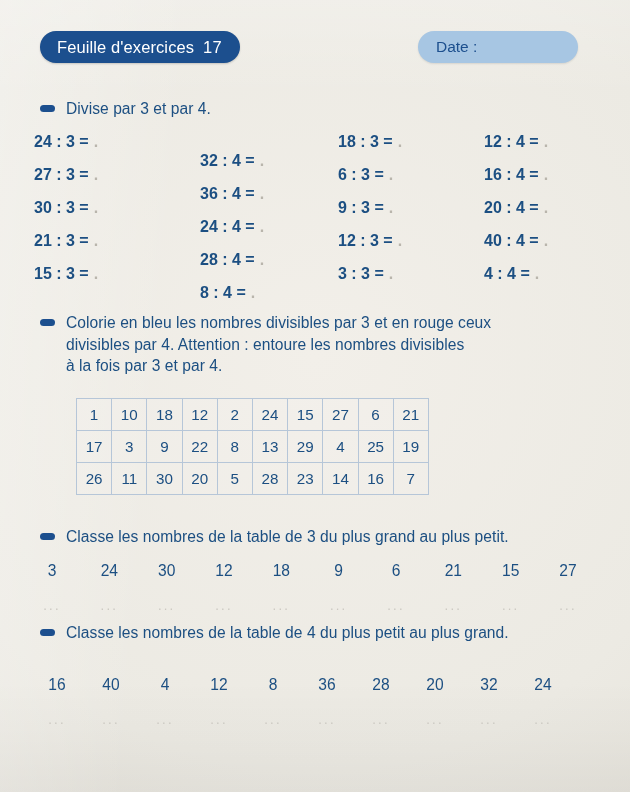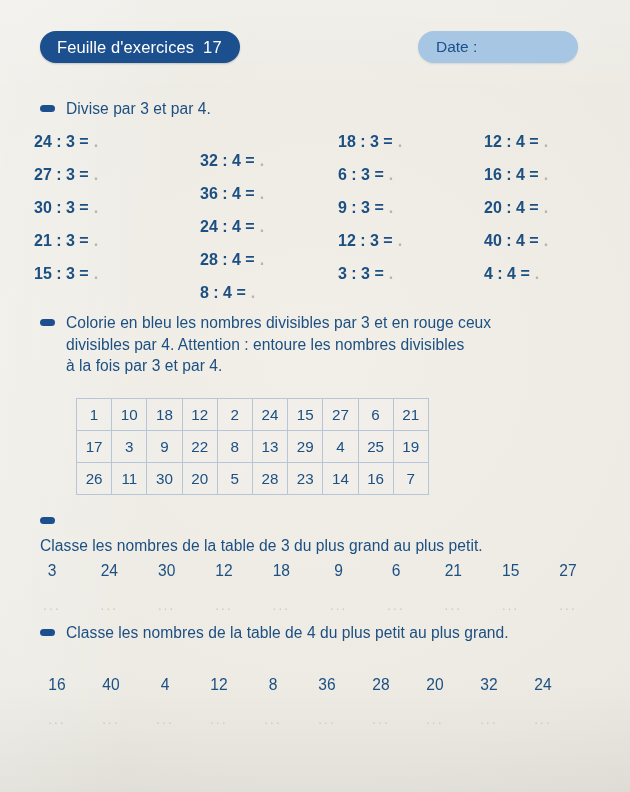--- a/index.html
+++ b/index.html
@@ -279,21 +279,21 @@
           <td>5</td>
           <td>28</td>
           <td>23</td>
           <td>14</td>
           <td>16</td>
           <td>7</td>
         </tr>
       </tbody>
   </table>
 
-  <div class="instruction" style="top:510px;flex-direction:column;">
+  <div class="instruction" style="top:526px;">
     <span class="bullet"></span>
     <span class="instr-text">Classe les nombres de la table de 3 du plus grand au plus petit.</span>
   </div>
   <div class="seq-row" style="top:562px;" id="seq3">
       <span class="seq-num" style="left: 52px;">3</span>
       <span class="seq-num" style="left: 109.333px;">24</span>
       <span class="seq-num" style="left: 166.667px;">30</span>
       <span class="seq-num" style="left: 224px;">12</span>
       <span class="seq-num" style="left: 281.333px;">18</span>
       <span class="seq-num" style="left: 338.667px;">9</span>

